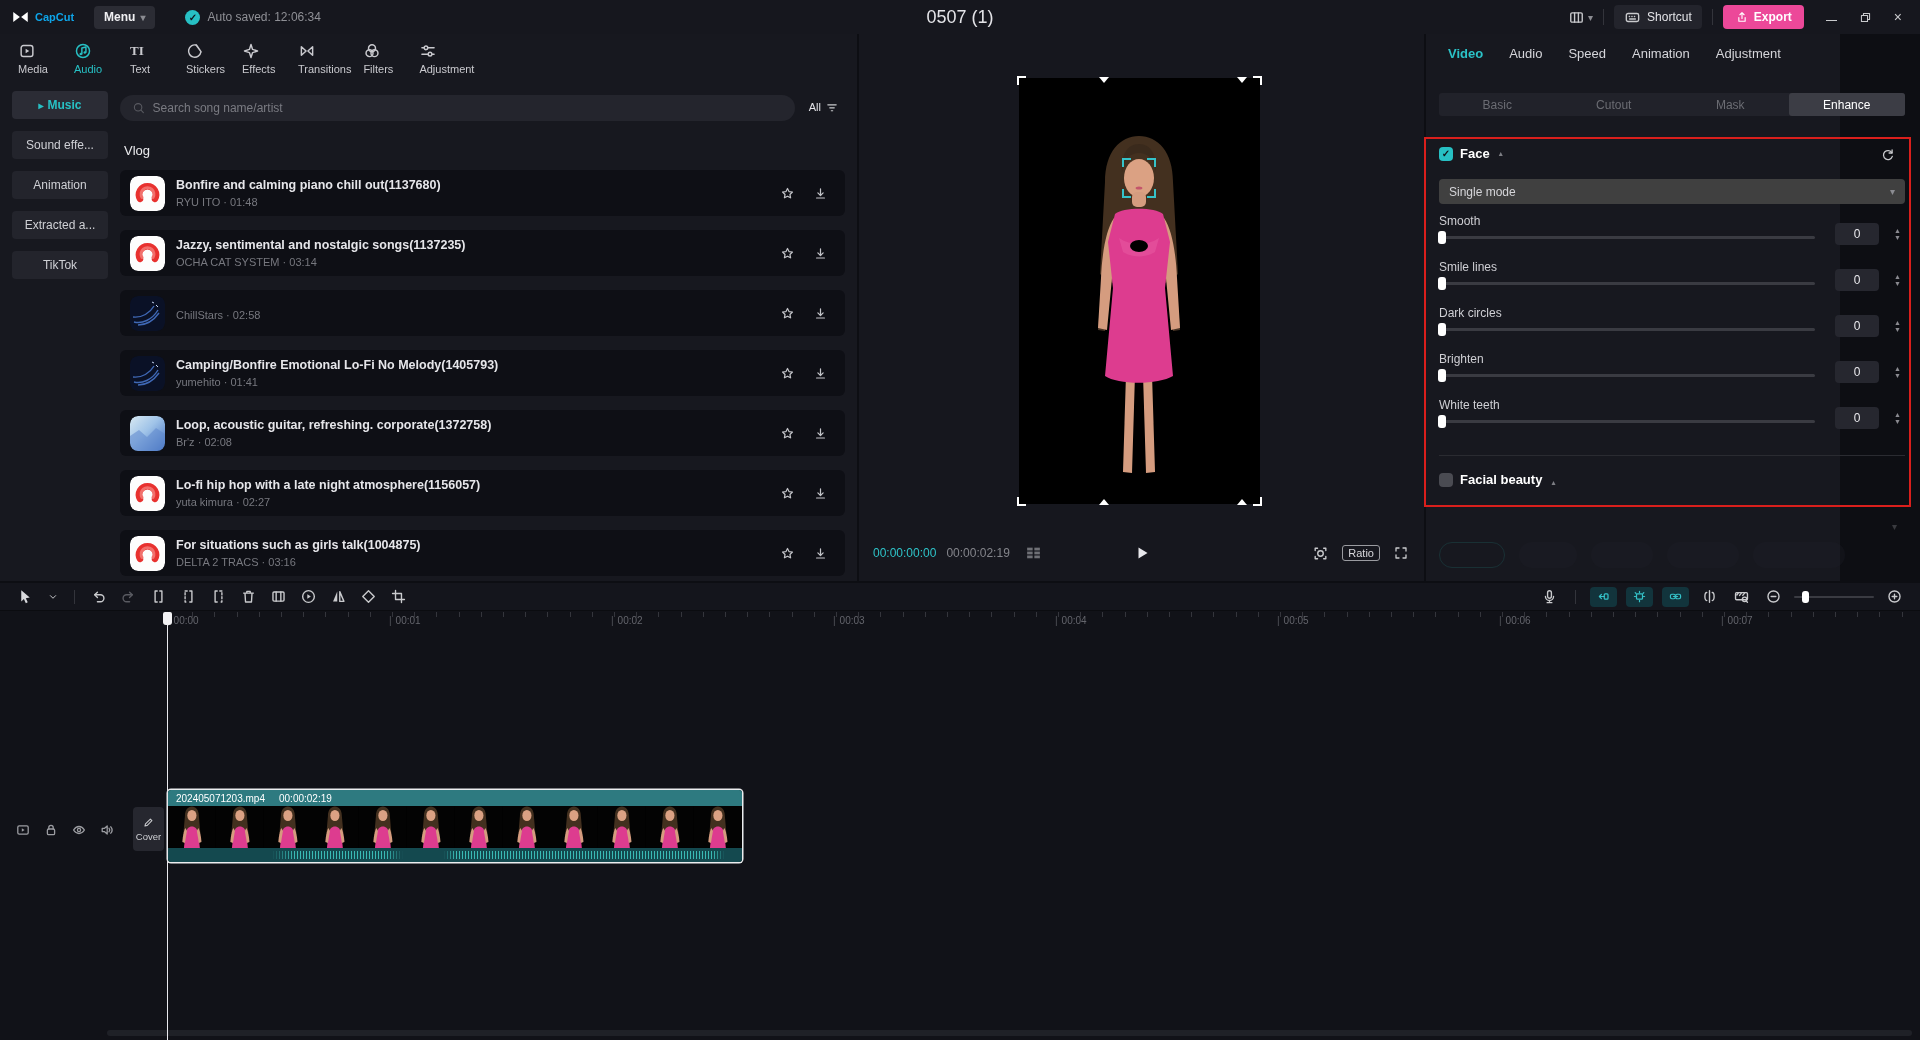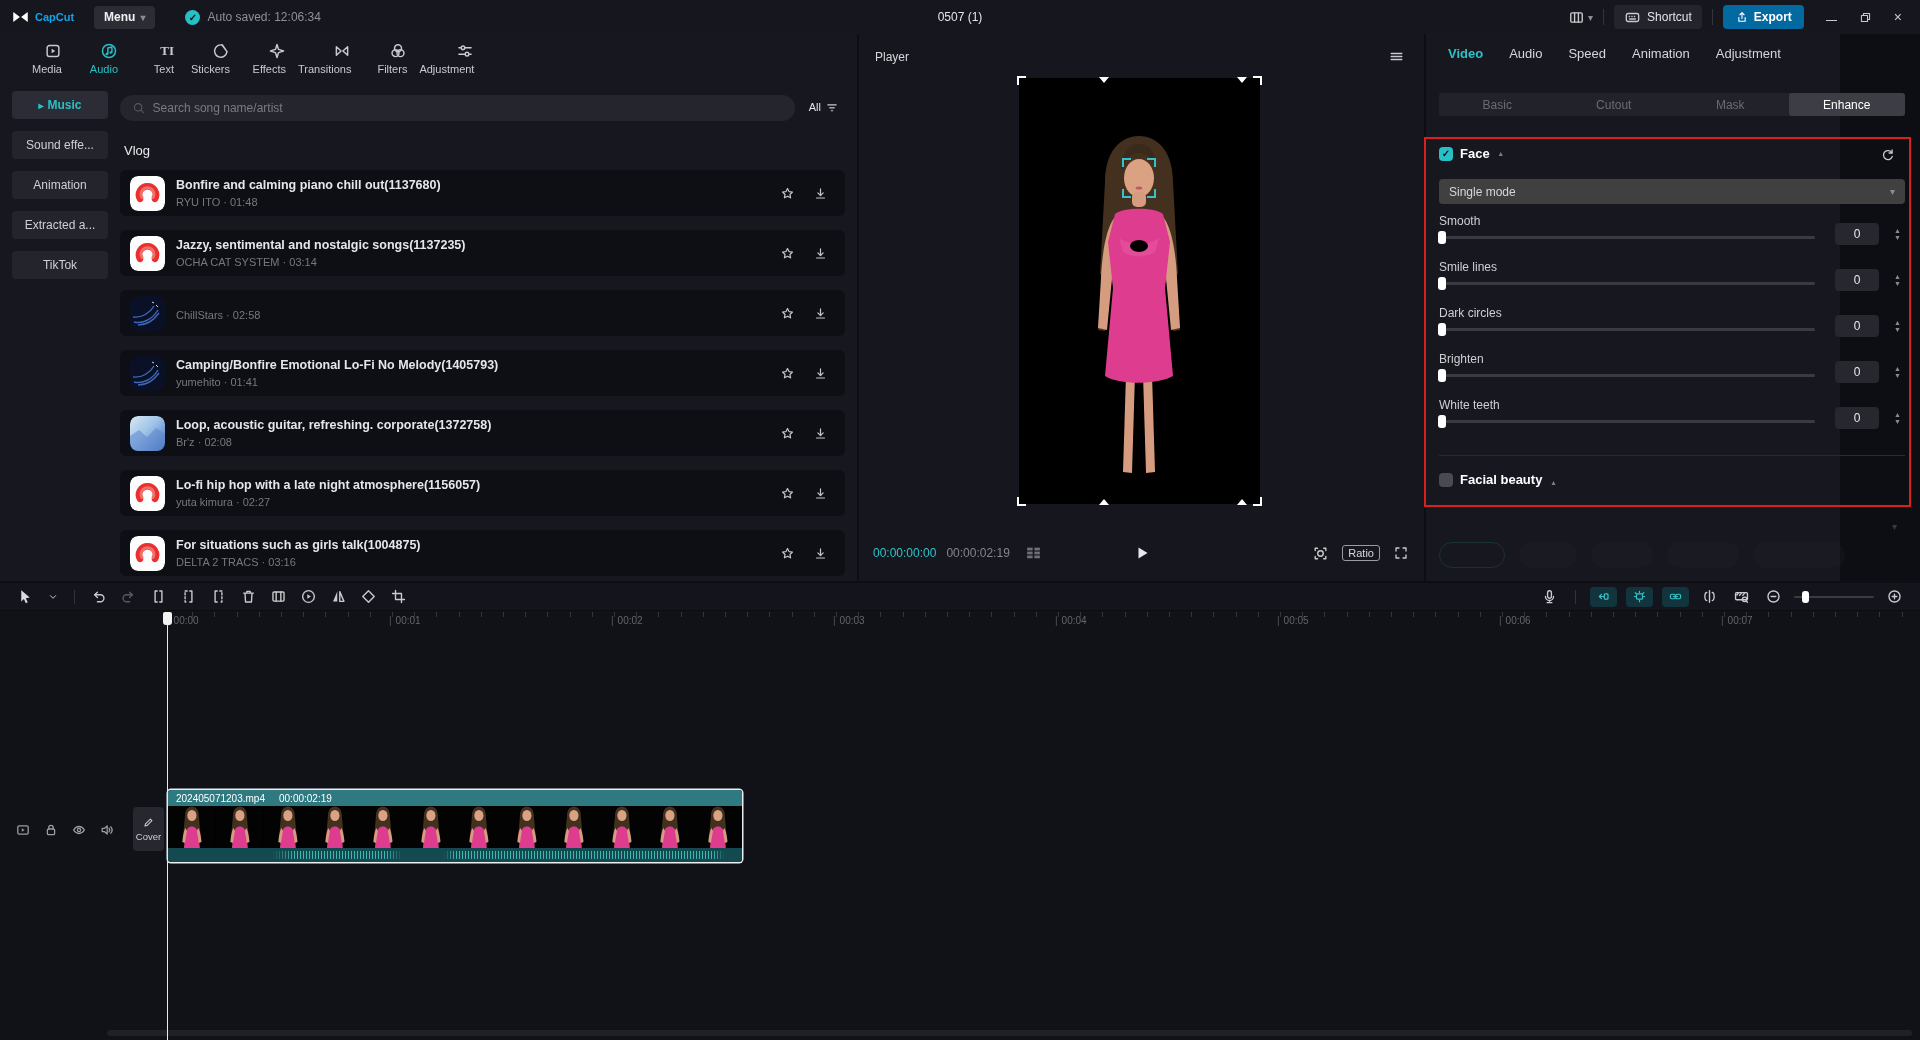--- a/index.html
+++ b/index.html
@@ -12,40 +12,40 @@
   .ico.dim { stroke:#595a61; }
   button { background:none; border:none; color:inherit; font:inherit; cursor:pointer; }
 
   
   .topbar { position:absolute; top:0; left:0; right:0; height:34px; background:#16171e; display:flex; align-items:center; }
   .logo { display:flex; align-items:center; gap:6px; padding:0 12px; }
   .logo-text { font-weight:bold; font-size:11px; color:#0ea5e9; }
   .menu-btn { display:flex; align-items:center; gap:5px; background:#2b2c34; border-radius:4px; height:23px; padding:0 10px; font-weight:bold; font-size:12px; color:#f0f0f3; margin-left:8px; }
   .autosave { display:flex; align-items:center; gap:7px; margin-left:30px; color:#8f9096; font-size:12px; }
   .save-check { width:15px; height:15px; border-radius:50%; background:#27c0c4; color:#10131a; font-size:10px; font-weight:bold; display:flex; align-items:center; justify-content:center; }
-  .doc-title { position:absolute; left:50%; transform:translateX(-50%); font-size:12px; color:#e4e4e8; }
+  .doc-title { position:absolute; left:50%; transform:translateX(-50%); font-size:18px; color:#e4e4e8; }
   .topbar-right { position:absolute; right:0; top:0; height:34px; display:flex; align-items:center; gap:10px; padding-right:10px; }
   .tb-divider { width:1px; height:16px; background:#33343b; }
   .panels-btn { display:flex; align-items:center; gap:3px; }
   .shortcut-btn { display:flex; align-items:center; gap:6px; background:#23242c; border-radius:4px; height:24px; padding:0 10px; color:#e4e4e8; font-size:12px; }
-  .export-btn { display:flex; align-items:center; gap:5px; background:#0369a1; border-radius:4px; height:24px; padding:0 12px; color:#fff; font-weight:bold; font-size:12px; }
+  .export-btn { display:flex; align-items:center; gap:5px; background:#ec4899; border-radius:4px; height:24px; padding:0 12px; color:#fff; font-weight:bold; font-size:12px; }
   .export-btn .ico { stroke:#fff; }
   .win-controls { display:flex; align-items:center; gap:22px; margin-left:12px; padding-right:8px; color:#c9cacd; }
   .win-min { width:11px; height:1.4px; background:#c9cacd; display:inline-block; }
   .win-close { font-size:14px; }
 
   
   .main { position:absolute; top:34px; left:0; width:1920px; height:547px; display:flex; gap:2px; }
   .left-panel  { width:857px; background:#17181f; position:relative; overflow:hidden; }
   .player-panel{ width:565px; background:#16171e; position:relative; }
   .right-panel { width:414px; background:#17181f; position:relative; }
 
   
   .media-tabs { display:flex; align-items:flex-start; gap:4px; padding:6px 0 0 14px; height:47px; }
-  .mtab { display:flex; flex-direction:column; align-items:flex-end; gap:3px; min-width:52px; color:#c9c9ce; font-size:11px; padding:2px 4px; }
+  .mtab { display:flex; flex-direction:column; align-items:flex-start; gap:3px; min-width:52px; color:#c9c9ce; font-size:11px; padding:2px 4px; }
   .mtab .ico { stroke:#c9c9ce; }
   .mtab.active { color:#27c0c4; }
   .mtab.active .ico { stroke:#27c0c4; }
   .mtab .txticon { font-size:13px; font-weight:bold; line-height:18px; height:18px; font-family:"Liberation Serif", serif; }
 
   .left-body { display:flex; height:500px; }
   .sidebar { width:110px; padding:10px 8px 0 12px; flex-shrink:0; }
   .side-item { display:block; width:96px; height:28px; line-height:28px; text-align:center; background:#23242c; border-radius:4px; margin-bottom:12px; color:#cfd0d5; font-size:12px; white-space:nowrap; overflow:hidden; }
   .side-item.active { background:#2b2c35; color:#27c0c4; font-weight:bold; }
   .side-item.active::before { content:"\25B8"; color:#27c0c4; margin-right:4px; font-size:10px; }
@@ -516,28 +516,20 @@
                     </svg>
                   </button>
                 </span>
               </div>
           </div>
         </div>
       </div>
     </div>
 
     <div class="player-panel">
-      <div class="player-head">
-        <span class="player-title">Player</span>
-        <button class="tbtn">
-          <svg class="ico" width="17" height="17" viewBox="0 0 16 16">
-              <path d="M3 5.2h10M3 8h10M3 10.8h10"></path>
-            </svg>
-        </button>
-      </div>
       <div class="video-frame">
         <svg width="241" height="426" viewBox="0 0 241 426">
             <use href="#womanFig"></use>
           </svg>
         <div class="face-bracket">
           <span class="fb tl"></span>
             <span class="fb tr"></span>
             <span class="fb bl"></span>
             <span class="fb br"></span>
         </div>

